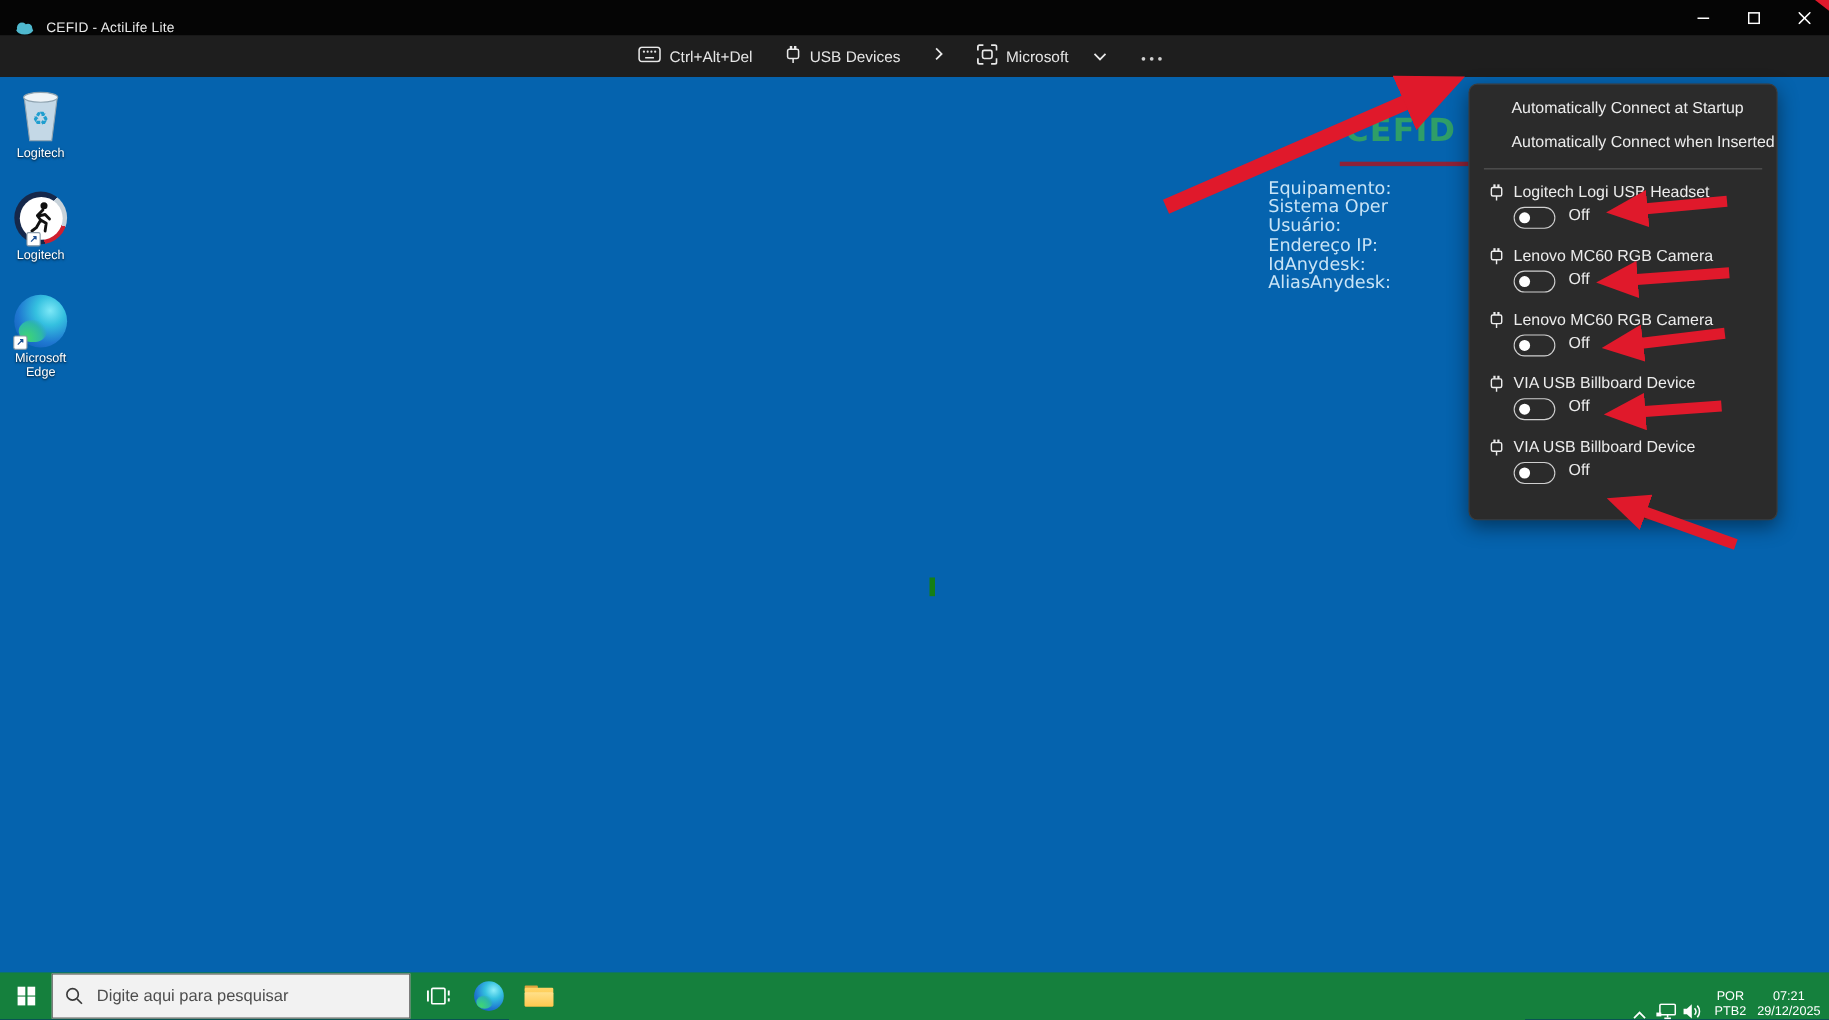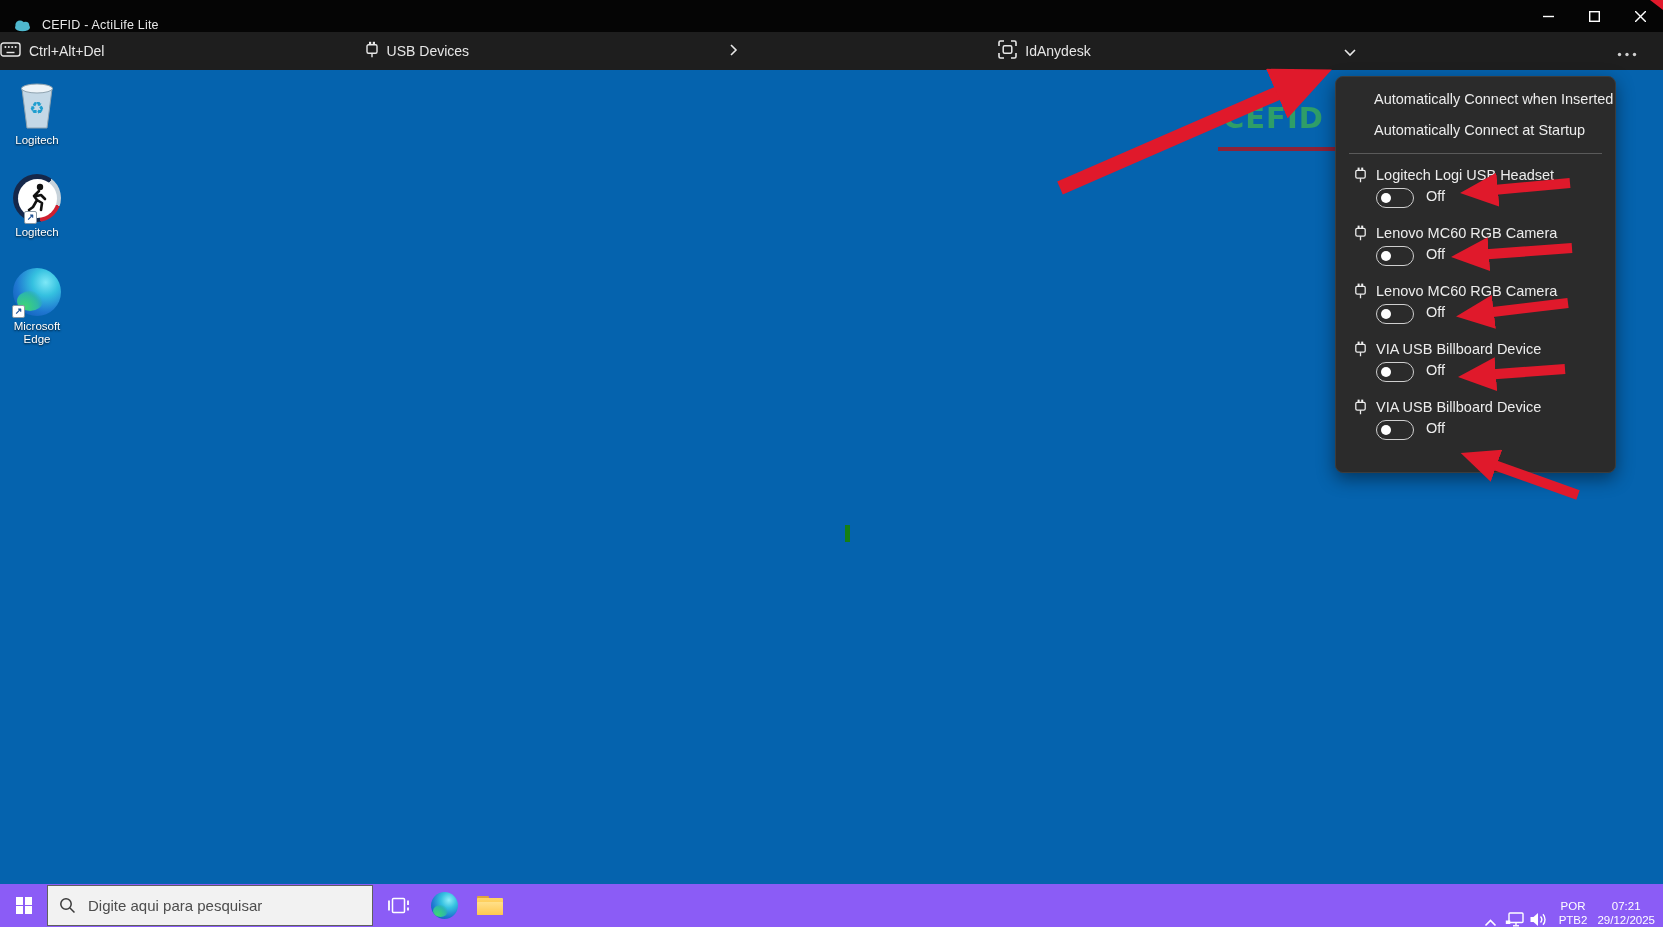--- a/index.html
+++ b/index.html
@@ -13,21 +13,21 @@
   .titlebar{position:absolute;left:0;top:0;width:100%;height:49px;background:#050505;
     display:flex;align-items:center;color:#e8e8e8;}
   .app-icon{margin-left:13px;width:20px;height:16px;display:flex;align-items:center;}
   .title-text{margin-left:9px;font-size:12.5px;letter-spacing:.2px;}
   .win-controls{position:absolute;right:0;top:0;height:32px;display:flex;}
   .win-btn{width:46px;height:32px;display:flex;align-items:center;justify-content:center;color:#fff;}
   .corner-flag{position:absolute;right:0;top:0;width:0;height:0;
     border-left:13px solid transparent;border-top:10px solid var(--annotation-red,#E01B2A);}
   
   .toolbar{position:absolute;left:0;top:32px;width:100%;height:38px;background:#1e1e1e;
-    display:flex;align-items:center;justify-content:space-between;color:#e6e6e6;font-size:14px;
+    display:flex;align-items:center;justify-content:center;color:#e6e6e6;font-size:14px;
     padding-right:26px;}
   .tb-item{display:flex;align-items:center;gap:8px;white-space:nowrap;}
   .tb-gap{width:30px;}
   .tb-gap-sm{width:22px;}
   .tb-chev{color:#cfcfcf;font-size:15px;}
   
   .dicon{position:absolute;width:74px;text-align:center;color:#fff;}
   .dicon .art{height:50px;display:flex;align-items:flex-end;justify-content:center;position:relative;}
   .dicon .lbl{margin-top:4px;font-size:11.5px;line-height:12.5px;text-shadow:0 1px 2px rgba(0,0,0,.85);}
   .shortcut-badge{position:absolute;left:11px;bottom:-2px;width:13px;height:13px;background:#fff;
@@ -60,21 +60,21 @@
   .menu-divider{height:1px;background:#5a5a5a;margin:7px 13px 0 13px;}
   .device{margin-top:11px;padding-left:18px;}
   .device-name-row{display:flex;align-items:center;height:20px;}
   .device-name-row .usbicon{width:14px;display:flex;}
   .device-label{margin-left:8px;font-size:14.5px;white-space:nowrap;}
   .device-toggle-row{display:flex;height:24px;margin-top:3px;padding-left:22px;}
   .toggle{width:38px;height:20px;border:1.5px solid #cfcfcf;border-radius:10px;display:flex;align-items:center;}
   .knob{width:10px;height:10px;border-radius:50%;background:#fff;margin-left:4px;}
   .state{margin-left:12px;font-size:14.5px;}
   
-  .taskbar{position:absolute;left:0;top:884px;width:100%;height:43px;background:#8b5cf6;color:#fff;}
+  .taskbar{position:absolute;left:0;top:884px;width:100%;height:43px;background:#15803d;color:#fff;}
   .start-btn{position:absolute;left:0;top:0;width:48px;height:43px;display:flex;align-items:center;justify-content:center;}
   .winlogo{display:grid;grid-template-columns:7.5px 7.5px;grid-template-rows:7.5px 7.5px;gap:1.5px;}
   .winlogo span{background:#fff;}
   .search-box{position:absolute;left:47px;top:1px;width:326px;height:41px;background:#f2f2f2;
     border:1px solid #5f5f5f;display:flex;align-items:center;}
   .search-box input{border:none;outline:none;background:transparent;font-size:15px;color:#333;
     font-family:"Liberation Sans",sans-serif;width:250px;}
   .search-box input::placeholder{color:#4d4d4d;opacity:1;}
   .mag{margin:0 10px 0 11px;display:flex;}
   .tb-btn{position:absolute;top:0;height:43px;width:44px;display:flex;align-items:center;justify-content:center;}
@@ -164,21 +164,21 @@
         </svg>
     </span>
     <span class="tb-gap"></span>
     <div class="tb-item">
       <span>
         <svg width="19" height="19" viewBox="0 0 19 19">
           <path d="M1,6 V2.5 A1.5,1.5 0 0 1 2.5,1 H6 M13,1 H16.5 A1.5,1.5 0 0 1 18,2.5 V6 M18,13 V16.5 A1.5,1.5 0 0 1 16.5,18 H13 M6,18 H2.5 A1.5,1.5 0 0 1 1,16.5 V13" class="st" stroke-width="1.6"></path>
           <rect x="5.2" y="5.8" width="8.6" height="7.4" rx="1.5" class="st" stroke-width="1.5"></rect>
         </svg>
       </span>
-      <span>IdAnydesk</span>
+      <span>Microsoft</span>
     </div>
     <span class="tb-gap-sm"></span>
     <span class="tb-chev">
       <svg width="14" height="9" viewBox="0 0 14 9">
           <polyline points="2,2 7,7 12,2" class="st" stroke-width="1.6"></polyline>
         </svg>
     </span>
     <span class="tb-gap"></span>
     <span class="tb-chev">
       <svg width="20" height="5" viewBox="0 0 20 5">
@@ -219,29 +219,38 @@
     <div class="art">
       <div class="edge-orb">
         <span class="shortcut-badge" style="left:-1px;">↗</span>
       </div>
     </div>
     <div class="lbl">Microsoft Edge</div>
   </div>
 
   <div class="host-heading">CEFID -</div>
   <div class="host-underline"></div>
+  <div class="host-info">
+
+  <div>Equipamento:</div>
+      <div>Sistema Oper</div>
+      <div>Usuário:</div>
+      <div>Endereço IP:</div>
+      <div>IdAnydesk:</div>
+      <div>AliasAnydesk:</div>
+    </div>
 
   <span class="caret"></span>
 
   <div class="usb-menu">
     <div>
 
+        <div class="menu-option">Automatically Connect at Startup</div>
+
         <div class="menu-option">Automatically Connect when Inserted</div>
-
-        <div class="menu-option">Automatically Connect at Startup</div>
       </div>
     <div class="menu-divider"></div>
     <div>
 
         <div class="device">
           <div class="device-name-row">
             <span class="usbicon">
               <svg width="13" height="16" viewBox="0 0 13 16">
                 <rect x="3.6" y="0.6" width="2" height="2.8" fill="#ececec"></rect>
                 <rect x="7.2" y="0.6" width="2" height="2.8" fill="#ececec"></rect>

